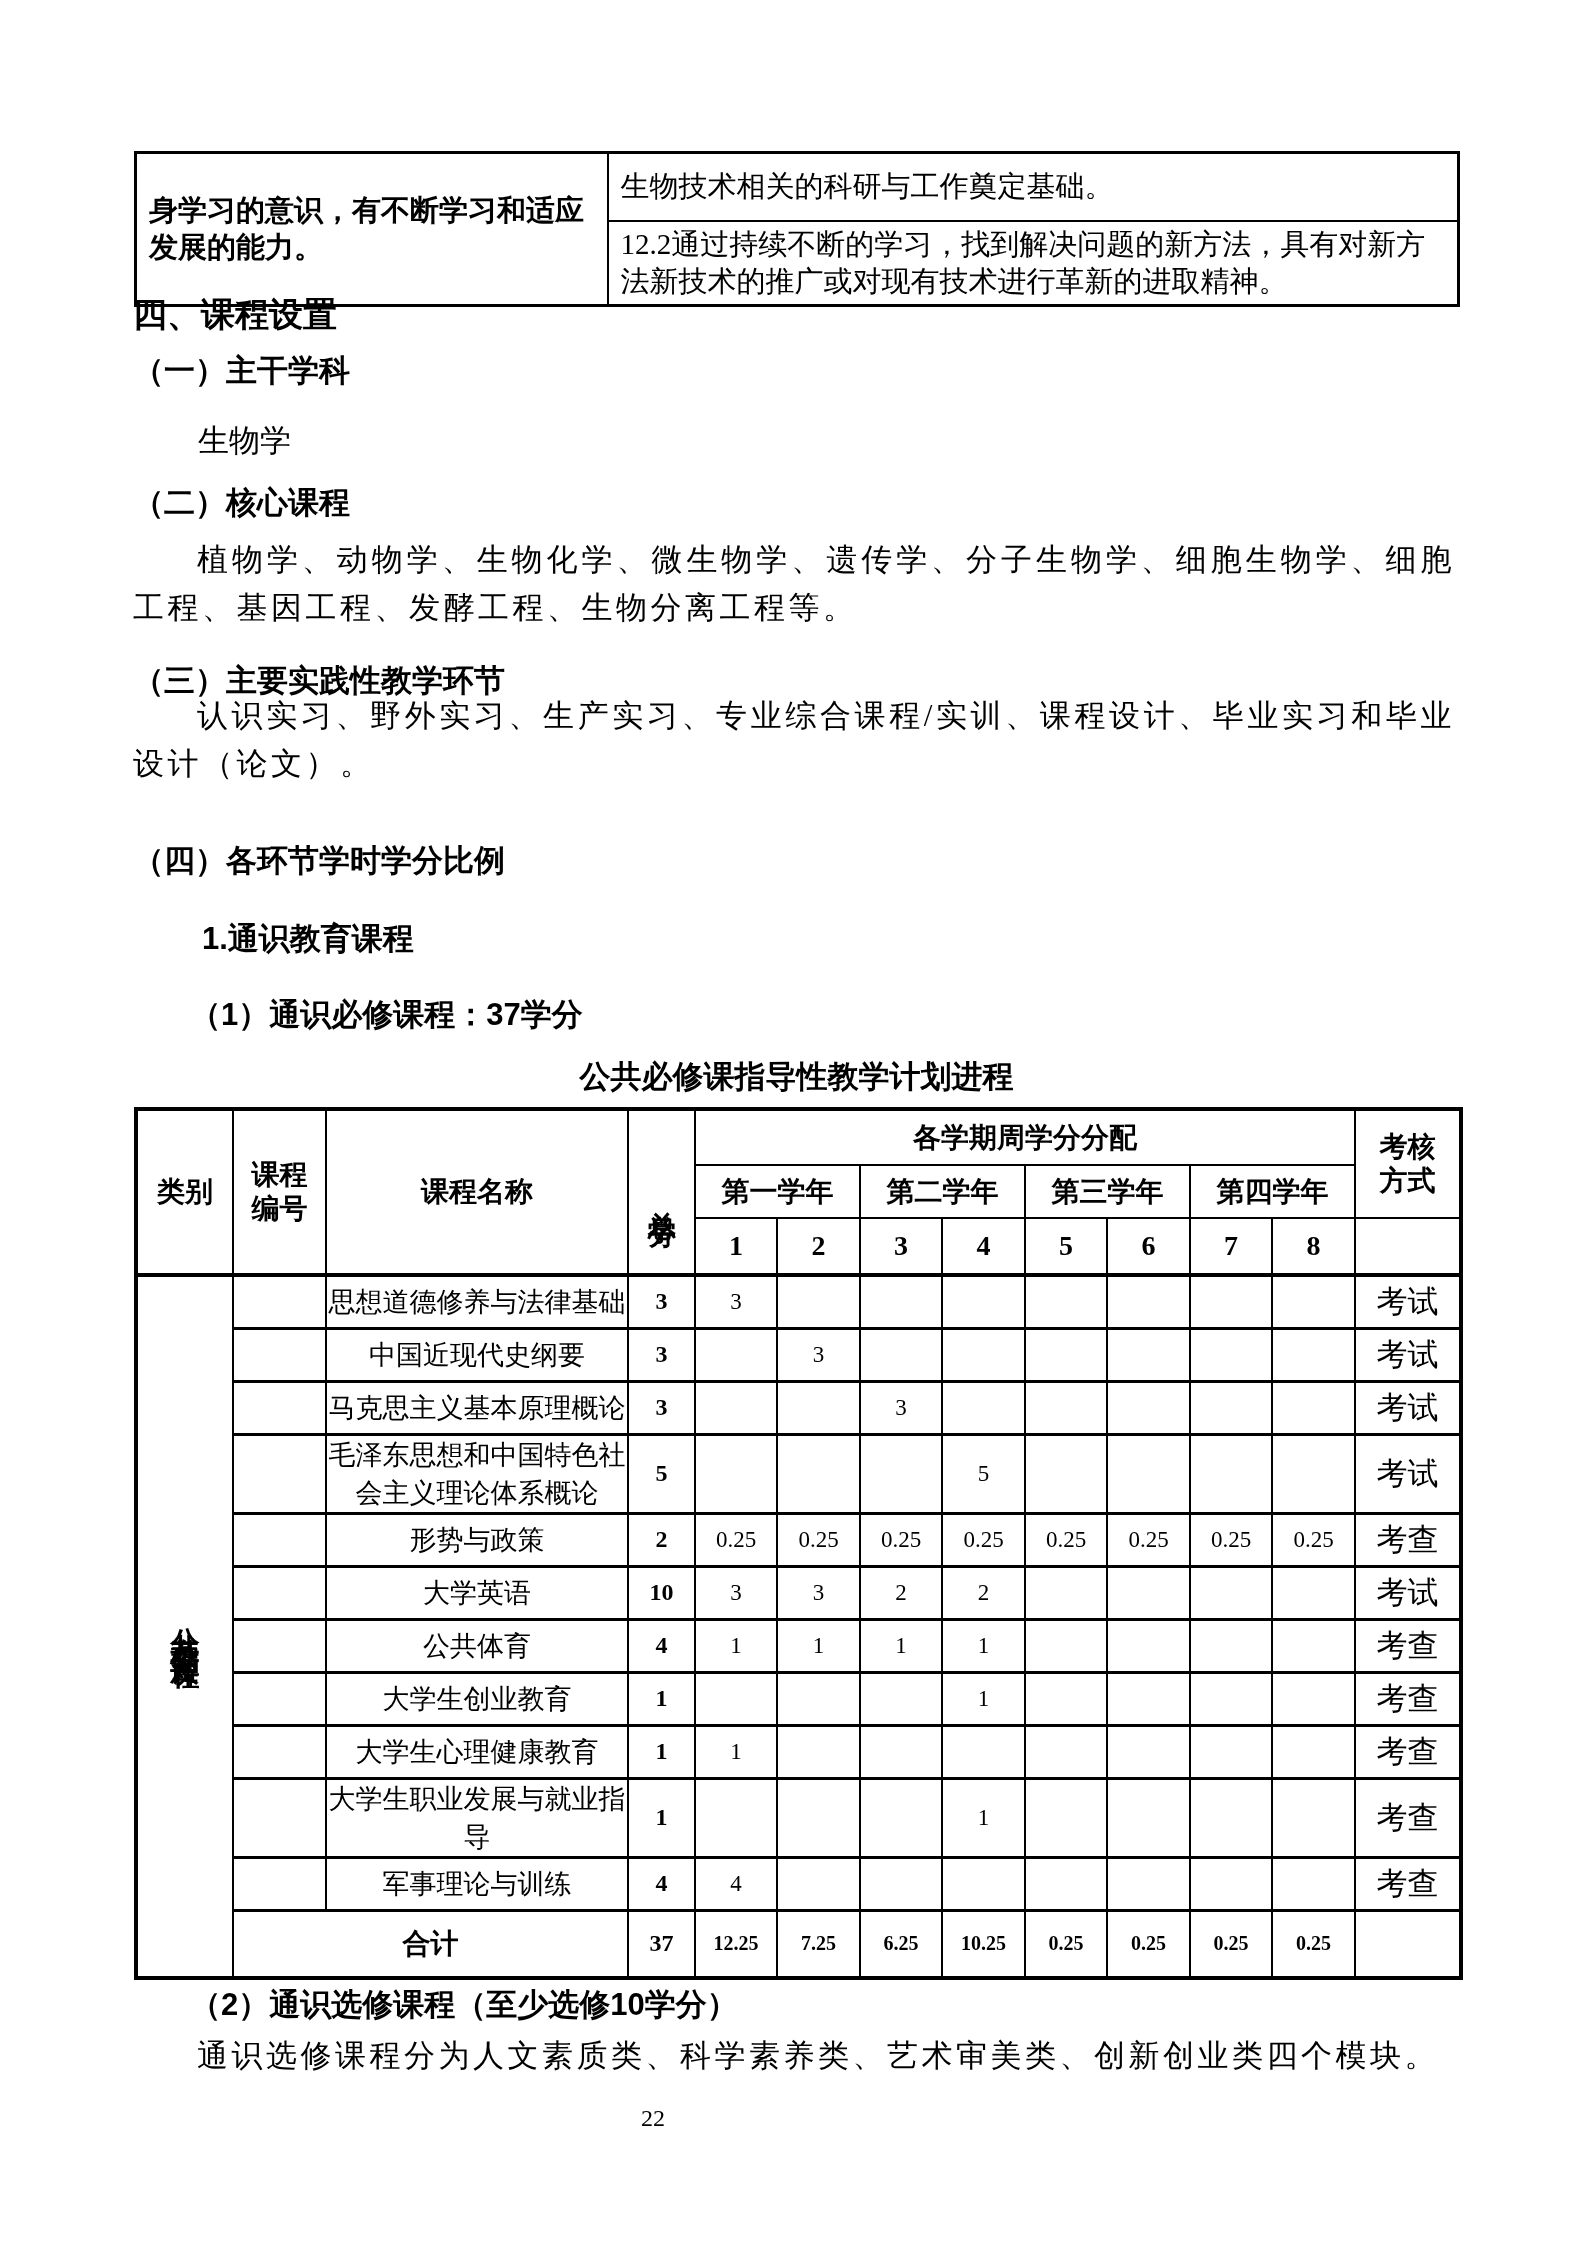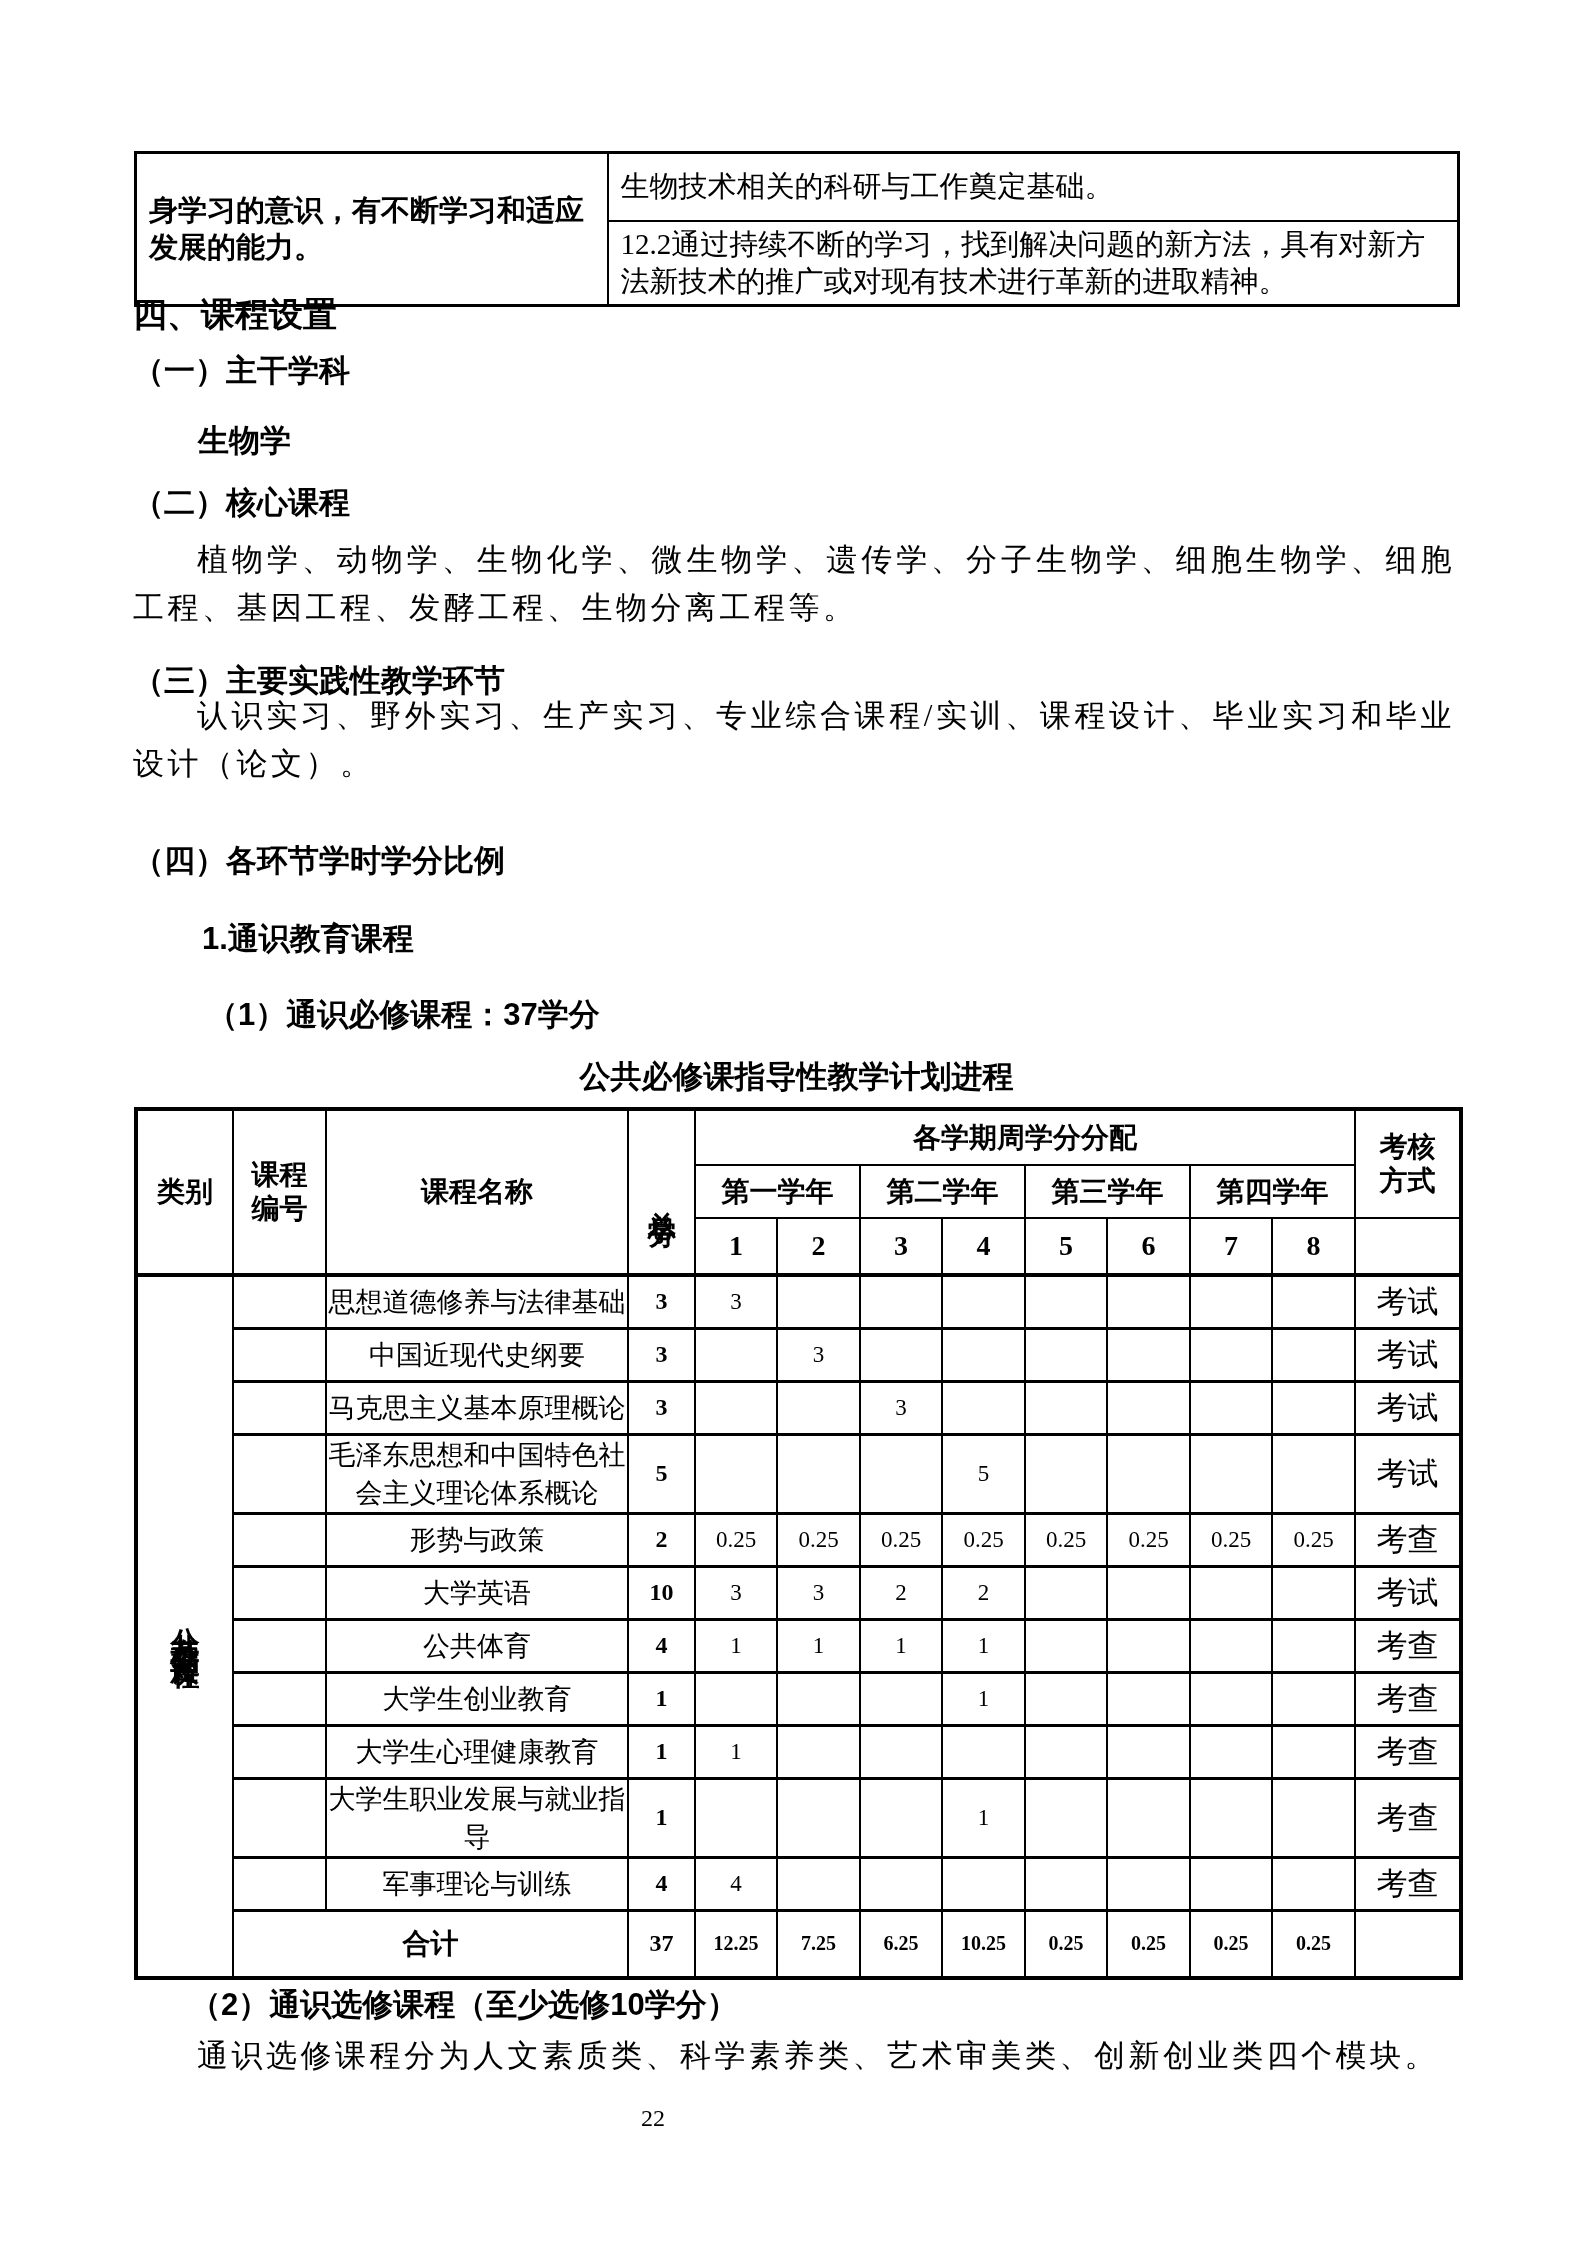--- a/index.html
+++ b/index.html
@@ -15,21 +15,21 @@
   .toptable { border-collapse:collapse; table-layout:fixed; width:1323px; border:3px solid #000; }
   .toptable td {
     border:2px solid #000; font-size:29px; line-height:37px;
     padding:4px 12px; vertical-align:middle;
   }
   .tt-left { font-weight:bold; vertical-align:top; padding:6px 30px 4px 10px; }
 
   
   .h-main { font-family:Liberation Mono, monospace; font-weight:bold; font-size:34px; }
   .h-sub  { font-family:"Liberation Sans","DejaVu Sans",sans-serif; font-weight:bold; font-size:31px; }
-  .body-line { font-size:31px;font-weight:bold; }
+  .body-line { font-size:31px; }
   .para {
     width:1322px; font-size:31px; line-height:48px; letter-spacing:3.5px;
     text-align:justify; text-indent:64px;
   }
   .table-title {
     width:1325px; text-align:center;
     font-family:"Liberation Sans","DejaVu Sans",sans-serif; font-weight:bold; font-size:31px;
   }
   .page-num { width:1306px; text-align:center; font-size:24px; }
 
@@ -82,21 +82,21 @@
 
   <div class="abs h-main" style="left:133px; top:292px;">四、课程设置</div>
   <div class="abs h-sub" style="left:133px; top:350px;">（一）主干学科</div>
   <div class="abs body-line" style="left:198px; top:420px;">生物学</div>
   <div class="abs h-sub" style="left:133px; top:482px;">（二）核心课程</div>
   <div class="abs para" style="left:133px; top:536px;">植物学、动物学、生物化学、微生物学、遗传学、分子生物学、细胞生物学、细胞工程、基因工程、发酵工程、生物分离工程等。</div>
   <div class="abs h-sub" style="left:133px; top:660px;">（三）主要实践性教学环节</div>
   <div class="abs para" style="left:133px; top:692px;">认识实习、野外实习、生产实习、专业综合课程/实训、课程设计、毕业实习和毕业设计（论文）。</div>
   <div class="abs h-sub" style="left:133px; top:840px;">（四）各环节学时学分比例</div>
   <div class="abs h-sub" style="left:202px; top:918px;">1.通识教育课程</div>
-  <div class="abs h-sub" style="left:190px; top:994px;margin-left:17px;">（1）通识必修课程：37学分</div>
+  <div class="abs h-sub" style="left:190px; top:994px;">（1）通识必修课程：37学分</div>
 
   <div class="abs table-title" style="left:134px; top:1056px;">公共必修课指导性教学计划进程</div>
 
   <table class="sched abs" style="left:134px; top:1107px;">
     <colgroup>
       <col style="width:97px">
         <col style="width:93px">
         <col style="width:302px">
         <col style="width:67px">
       <col style="width:82px">

